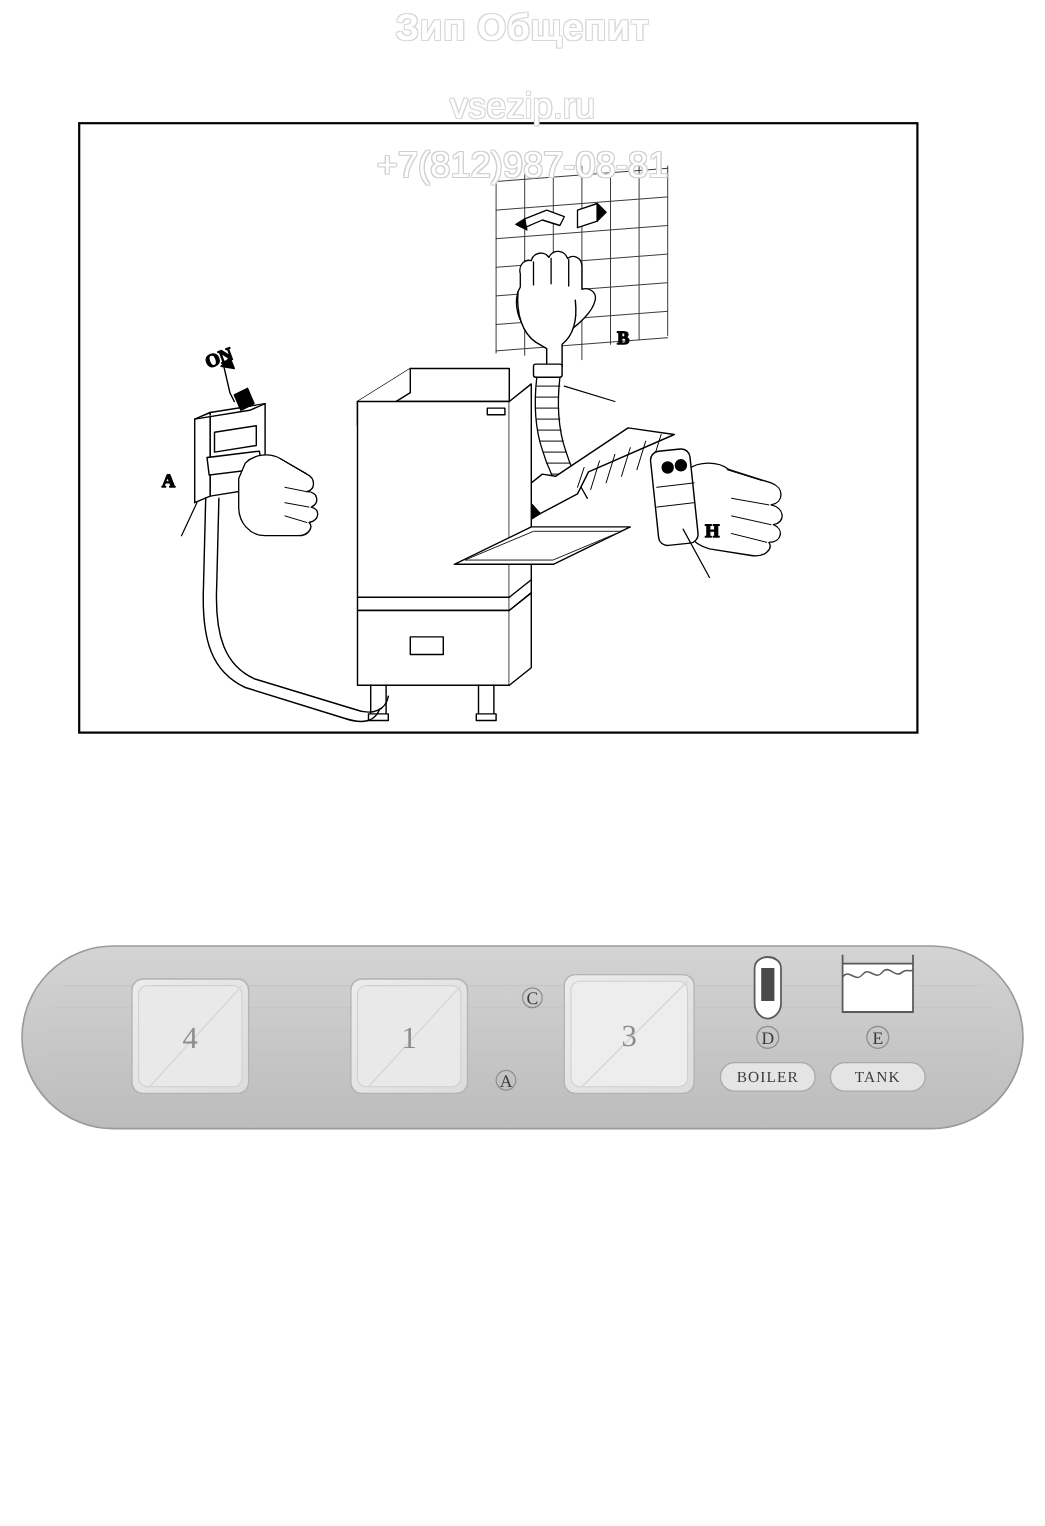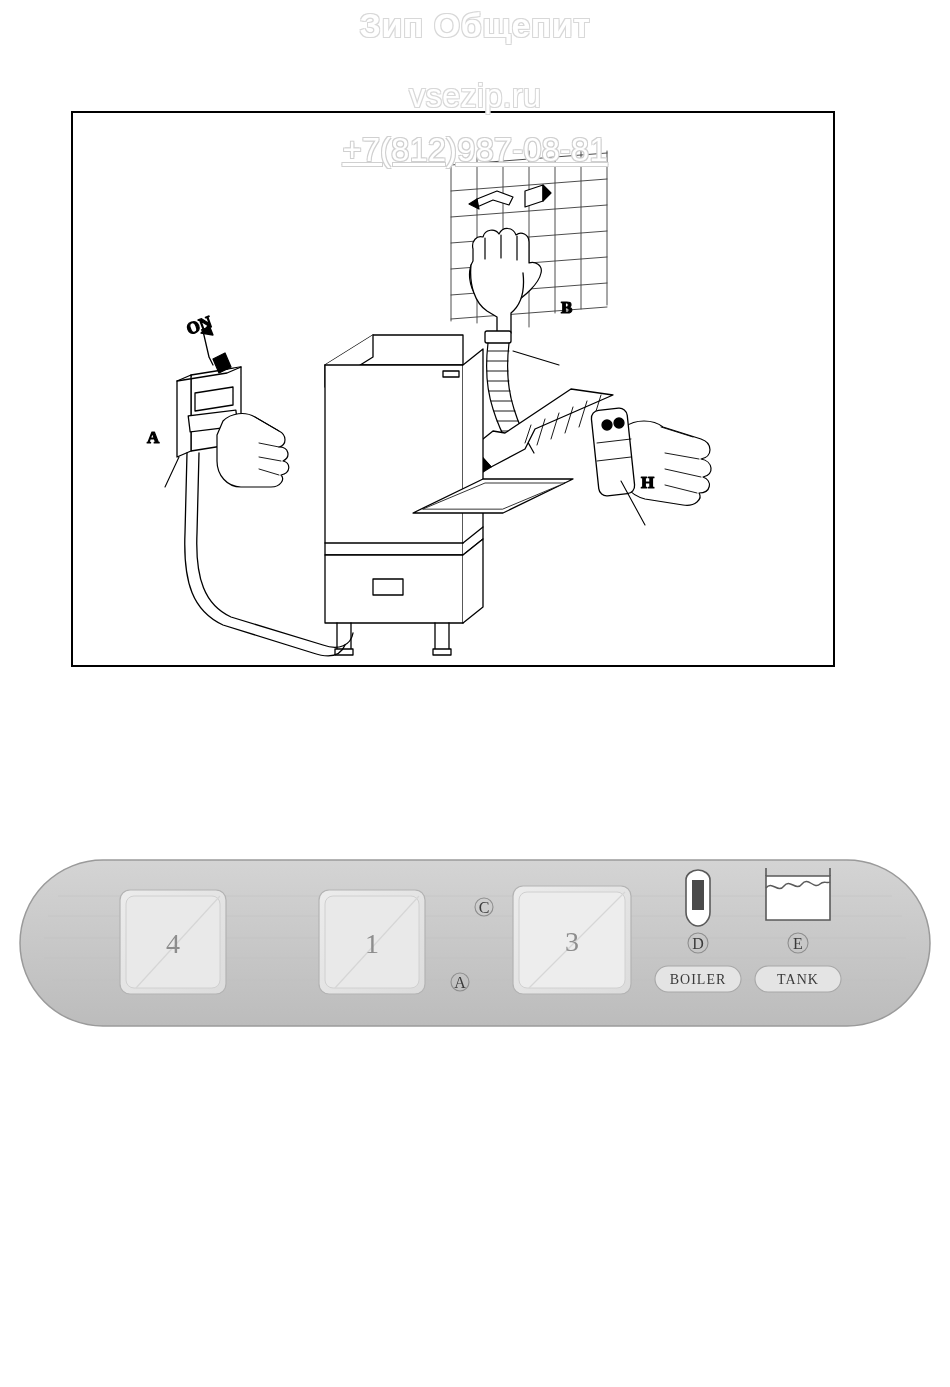--- a/index.html
+++ b/index.html
@@ -44,21 +44,20 @@
       -1px  1px 0 #d8d8d8, 1px  1px 0 #d8d8d8;
     margin-top: 32px;
   }
   #watermark .wm-line3 {
     font-size: 33px;
     color: #ffffff;
     text-shadow:
       -1px -1px 0 #d0d0d0, 1px -1px 0 #d0d0d0,
       -1px  1px 0 #d0d0d0, 1px  1px 0 #d0d0d0;
     margin-top: 16px;
-    text-decoration: underline;
   }
 
   
   #illustration-frame {
     position: absolute;
     left: 71px;
     top: 111px;
     width: 764px;
     height: 556px;
     border: 2px solid #000;

